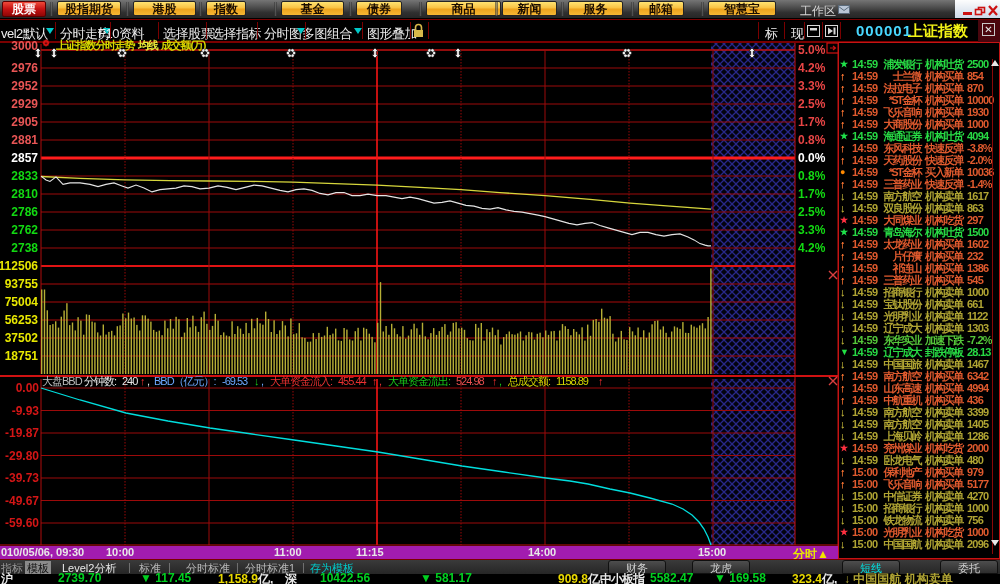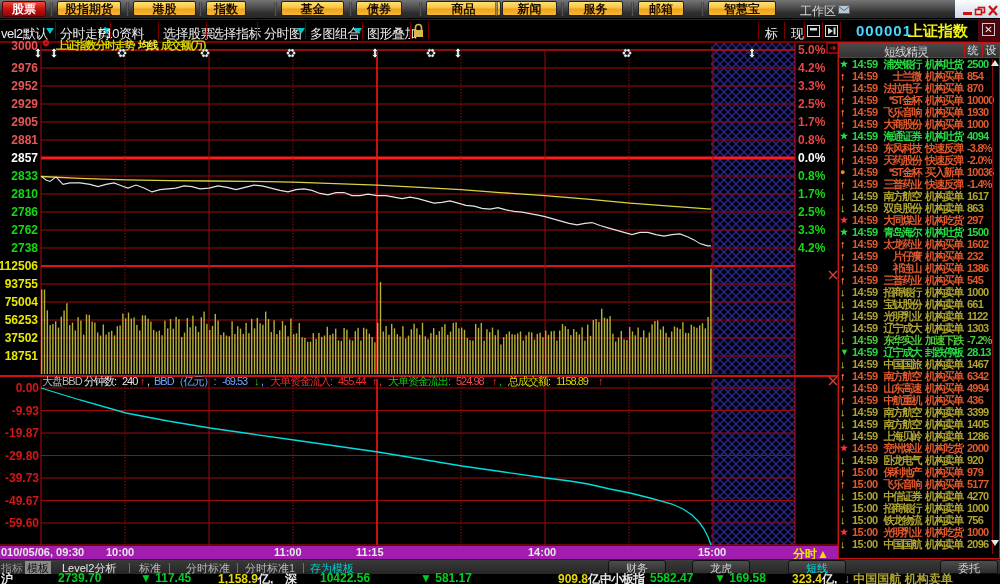--- a/index.html
+++ b/index.html
@@ -127,21 +127,21 @@
 <div id="toolbar">
   <span class="tbi" style="left:1px">vel2默认</span>
       <i class="tri" style="left:46px"></i>
   <span class="tbi" style="left:60px">分时走势</span>
       <i class="tri" style="left:103px"></i>
   <span class="tbi" style="left:98px">F10资料</span>
   <span class="tbi" style="left:163px">选择股票</span>
   <span class="tbi" style="left:211px">选择指标</span>
   <span class="tbi" style="left:264px">分时图</span>
       <i class="tri" style="left:297px"></i>
-  <span class="tbi" style="left:310px">多图组合</span>
+  <span class="tbi" style="left:302px">多图组合</span>
       <i class="tri" style="left:354px"></i>
   <span class="tbi" style="left:367px">图形叠加</span>
   <svg style="position:absolute;left:412px;top:3px" width="13" height="16">
     <path d="M3.5,7 V4.5 a3,3 0 0 1 6,0 V7" fill="none" stroke="#d8b84a" stroke-width="1.6"></path>
     <rect x="2" y="7" width="9" height="7" fill="#d8b84a"></rect>
       </svg>
   <i class="tsep" style="left:55px"></i>
       <i class="tsep" style="left:110px"></i>
   <i class="tsep" style="left:158px"></i>
       <i class="tsep" style="left:206px"></i>
@@ -636,46 +636,41 @@
   <span style="left:128px;color:#777">|</span>
   <span style="left:139px">标准</span>
   <span style="left:168px;color:#777">|</span>
   <span style="left:186px">分时标准</span>
   <span style="left:236px;color:#777">|</span>
   <span style="left:245px">分时标准1</span>
   <span style="left:302px;color:#777">|</span>
   <span style="left:310px;color:#00cccc">存为模板</span>
   <div class="rtab" style="left:608px">财务</div>
   <div class="rtab" style="left:692px">龙虎</div>
-  <div class="rtab" style="left:788px;color:#00e0e0">短线</div>
+  <div class="rtab" style="left:842px;color:#00e0e0">短线</div>
   <div class="rtab" style="left:940px">委托</div>
 </div>
 
 <div id="statusbar">
   <span style="left:1px;color:#e8e8e8">沪</span>
   <span style="left:58px;color:#00d020">2739.70</span>
   <span style="left:140px;color:#00d020">▼ 117.45</span>
   <span style="left:218px;color:#e8d800">1,158.9<i style="font-style:normal;color:#e8e8e8">亿,</i></span>
   <span style="left:285px;color:#e8e8e8">深</span>
   <span style="left:320px;color:#00d020">10422.56</span>
   <span style="left:420px;color:#00d020">▼ 581.17</span>
   <span style="left:558px;color:#e8d800">909.8<i style="font-style:normal;color:#e8e8e8">亿,</i></span>
   <span style="left:600px;color:#e8e8e8;letter-spacing:-1px">中小板指</span>
   <span style="left:650px;color:#00d020">5582.47</span>
   <span style="left:714px;color:#00d020">▼ 169.58</span>
   <span style="left:792px;color:#e8d800">323.4<i style="font-style:normal;color:#e8e8e8">亿,</i></span>
   <span style="left:844px;color:#b0a433">↓ 中国国航 机构卖单</span>
 </div>
 
 <div id="rpanel">
-  <div id="rphead">
-        <span class="t">短线精灵</span>
-    <div class="hbtn" style="right:18px">统</div>
-    <div class="hbtn" style="right:0px">设</div>
-  </div>
   <div id="rlist">
 <div class="lr" style="color:#27d944">
           <span class="ic" style="color:#1ee24a">★</span>
           <span class="tm">14:59</span>
           <span class="nm">浦发银行</span>
           <span class="lb">机构吐货</span>
           <span class="vl">2500</span>
         </div>
 <div class="lr" style="color:#e05a2e">
           <span class="ic arr" style="color:#ff7733">↑</span>
@@ -899,21 +894,21 @@
           <span class="tm">14:59</span>
           <span class="nm">兖州煤业</span>
           <span class="lb">机构吃货</span>
           <span class="vl">2000</span>
         </div>
 <div class="lr" style="color:#b0a433">
           <span class="ic arr" style="color:#b0a433">↓</span>
           <span class="tm">14:59</span>
           <span class="nm">卧龙电气</span>
           <span class="lb">机构卖单</span>
-          <span class="vl">920</span>
+          <span class="vl">480</span>
         </div>
 <div class="lr" style="color:#e05a2e">
           <span class="ic arr" style="color:#ff7733">↑</span>
           <span class="tm">15:00</span>
           <span class="nm">保利地产</span>
           <span class="lb">机构买单</span>
           <span class="vl">979</span>
         </div>
 <div class="lr" style="color:#e05a2e">
           <span class="ic arr" style="color:#ff7733">↑</span>

